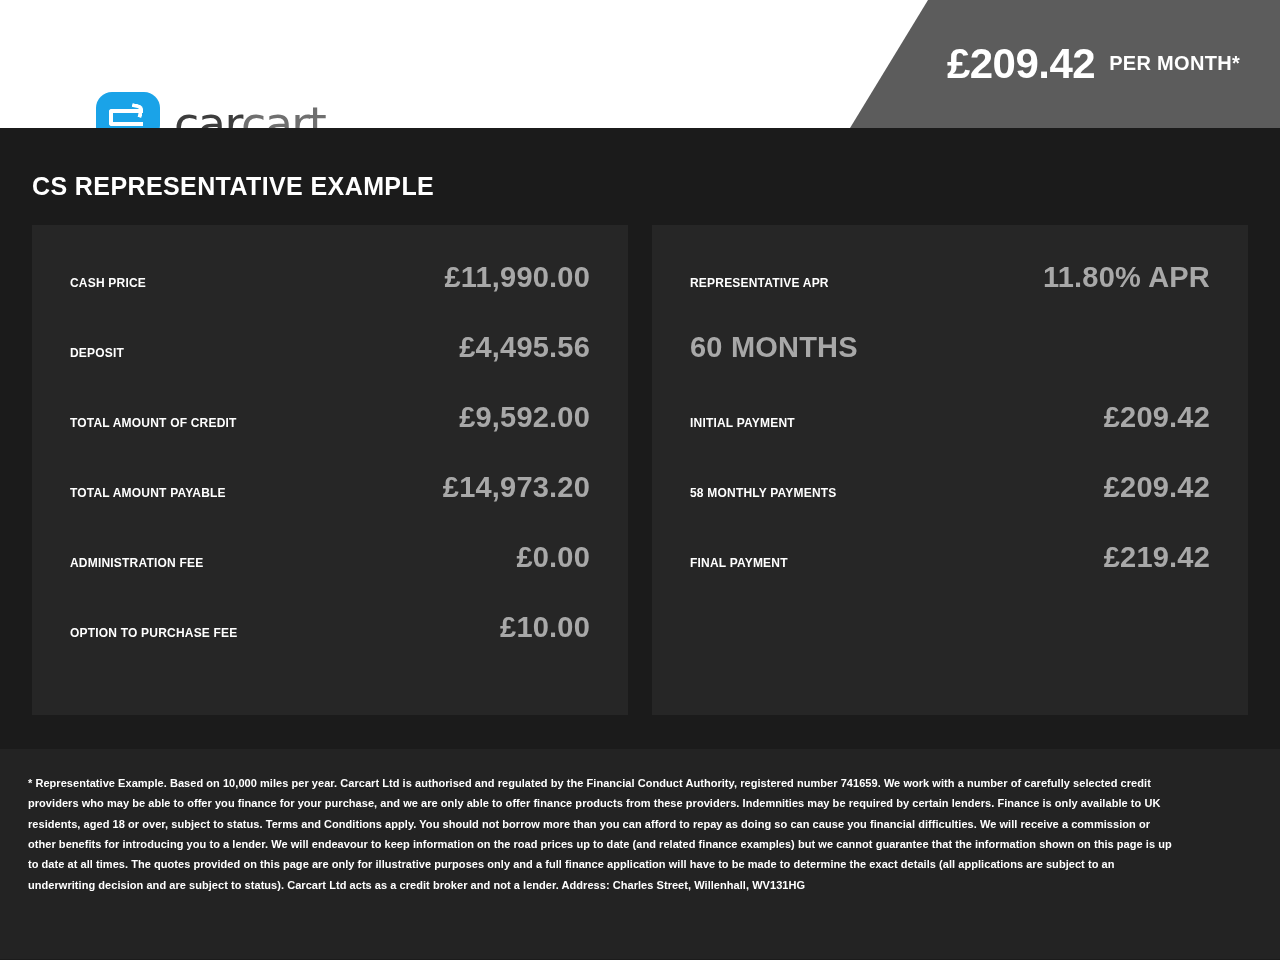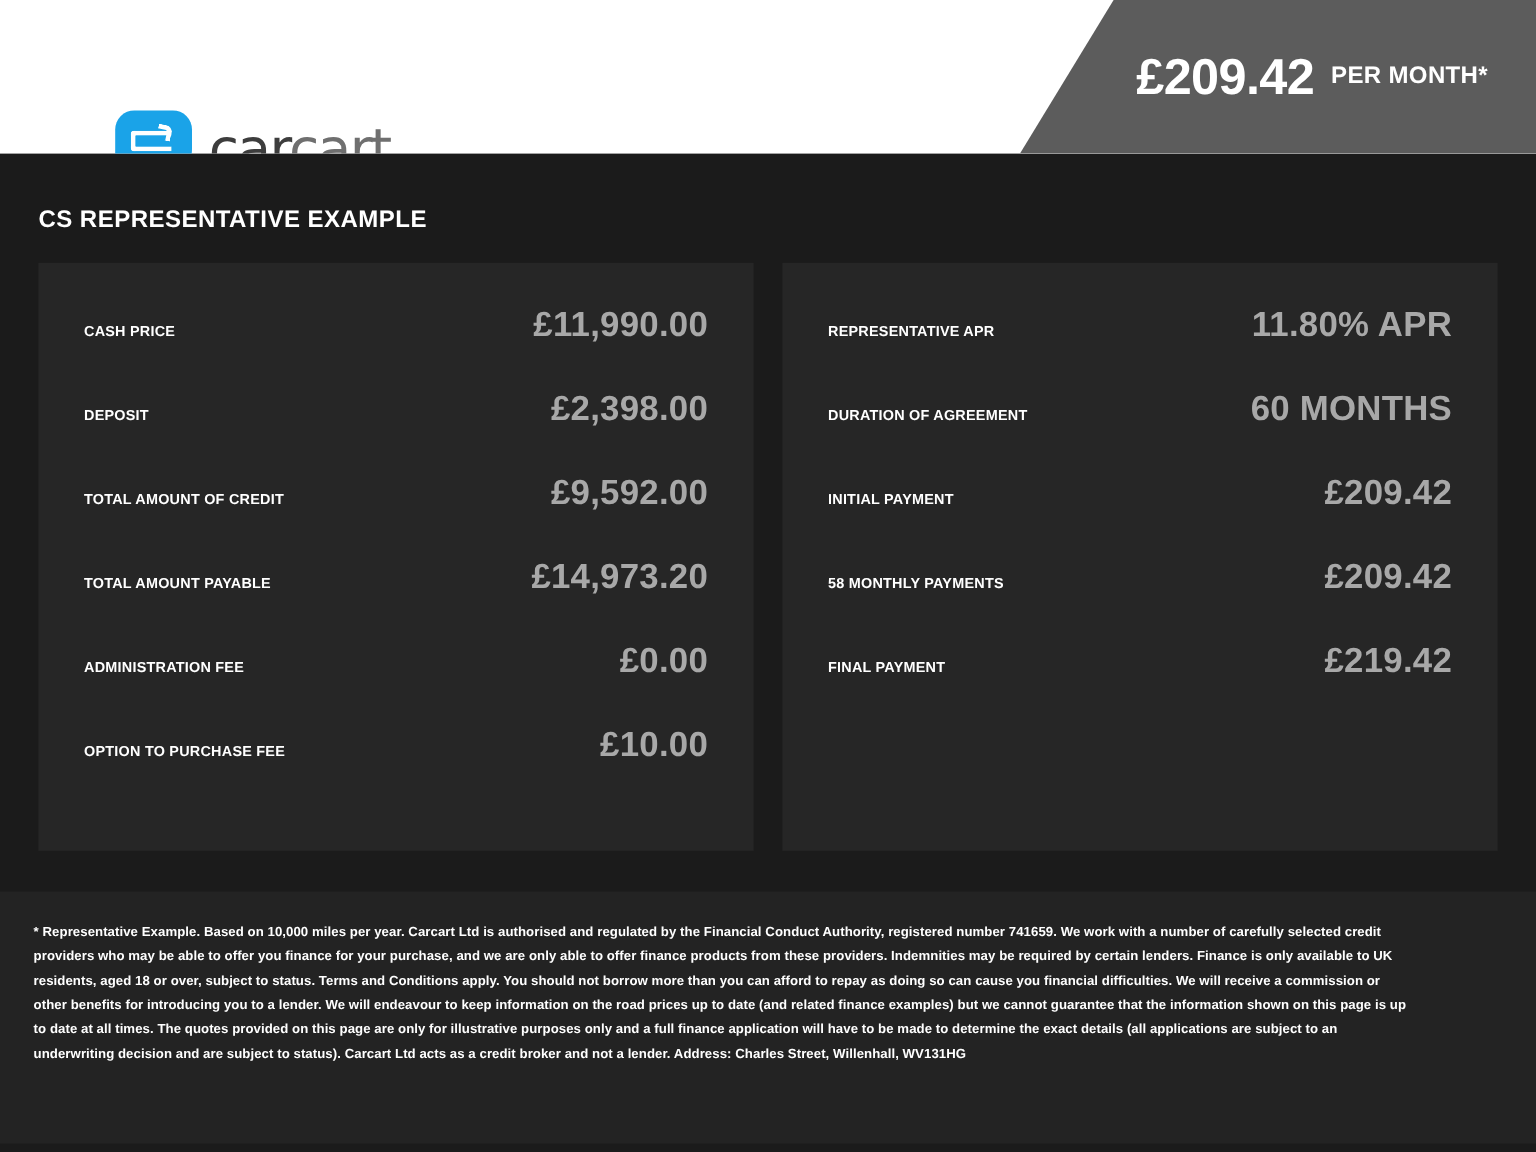--- a/index.html
+++ b/index.html
@@ -116,21 +116,21 @@
   }
   .logo-text .light { color: #6f6f6f; }
 
   
   .content {
     position: relative;
     padding: 0 32px;
   }
   .section-title {
     color: #ffffff;
-    font-size: 20px;
+    font-size: 25px;
     font-weight: bold;
     letter-spacing: 0.4px;
     padding: 44px 0 24px 0;
   }
   .panels {
     display: flex;
     gap: 24px;
   }
   .panel {
     flex: 1;
@@ -203,21 +203,21 @@
 
     <div class="panels">
 
       <div class="panel">
         <div class="row">
           <span class="row-label">CASH PRICE</span>
           <span class="row-value">£11,990.00</span>
         </div>
         <div class="row">
           <span class="row-label">DEPOSIT</span>
-          <span class="row-value">£2,398.00</span>
+          <span class="row-value">£4,495.56</span>
         </div>
         <div class="row">
           <span class="row-label">TOTAL AMOUNT OF CREDIT</span>
           <span class="row-value">£9,592.00</span>
         </div>
         <div class="row">
           <span class="row-label">TOTAL AMOUNT PAYABLE</span>
           <span class="row-value">£14,973.20</span>
         </div>
         <div class="row">
@@ -229,21 +229,20 @@
           <span class="row-value">£10.00</span>
         </div>
       </div>
 
       <div class="panel">
         <div class="row">
           <span class="row-label">REPRESENTATIVE APR</span>
           <span class="row-value">11.80% APR</span>
         </div>
         <div class="row">
-          <span class="row-label">DURATION OF AGREEMENT</span>
           <span class="row-value">60 MONTHS</span>
         </div>
         <div class="row">
           <span class="row-label">INITIAL PAYMENT</span>
           <span class="row-value">£209.42</span>
         </div>
         <div class="row">
           <span class="row-label">58 MONTHLY PAYMENTS</span>
           <span class="row-value">£209.42</span>
         </div>

